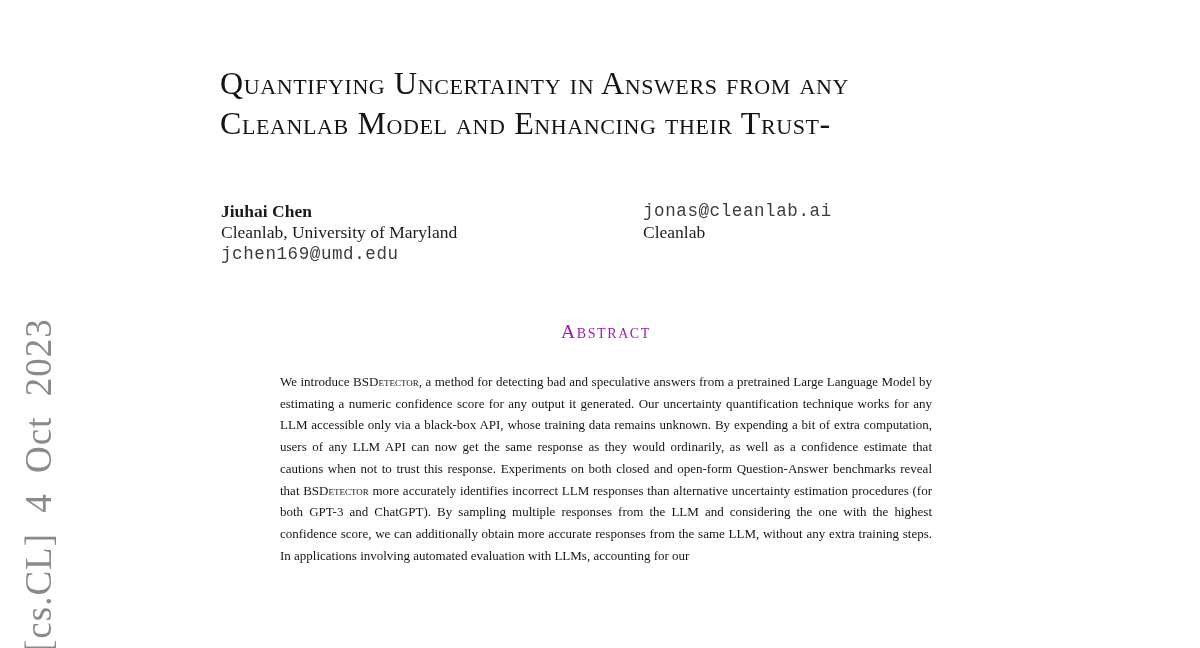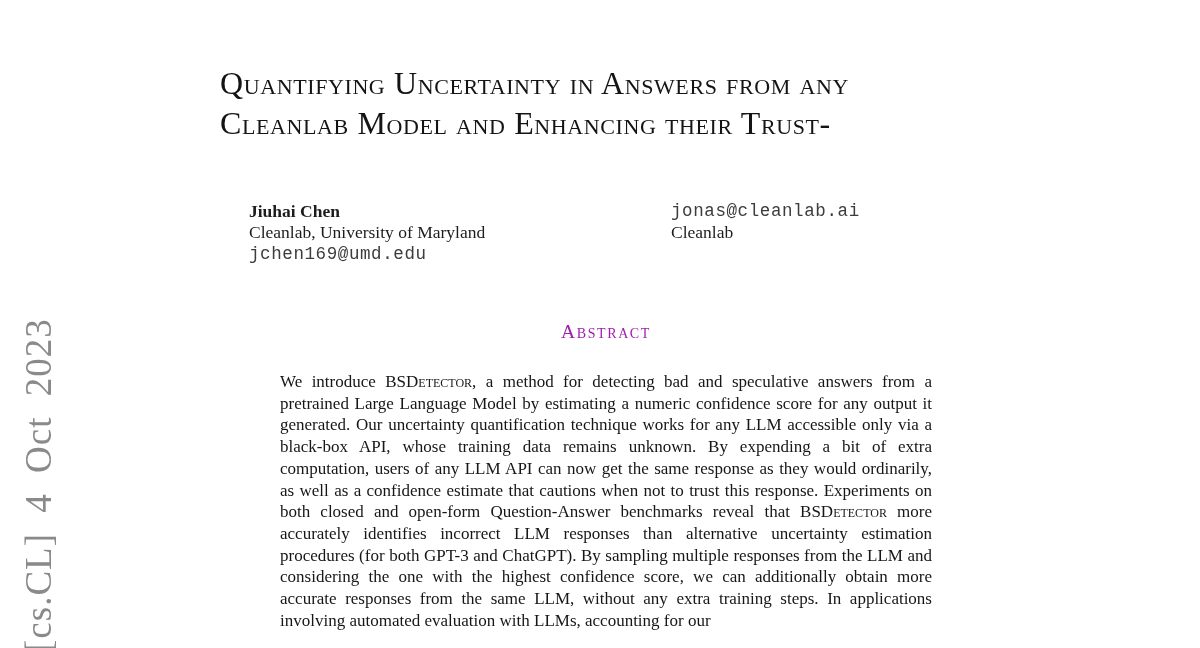--- a/index.html
+++ b/index.html
@@ -50,21 +50,21 @@
     font-weight: normal;
     margin-left: 12px;
   }
 
   .authors {
     position: absolute;
     left: 221px;
     top: 201px;
     display: flex;
   }
-  .author-col-1 { width: 422px; margin-left: 28px; }
+  .author-col-1 { width: 422px; }
   .author-col .line {
     font-size: 17.5px;
     line-height: 21.3px;
   }
   .author-name { font-weight: bold; }
   .author-email {
     font-family: Liberation Mono, monospace;
     font-size: 16px;
     letter-spacing: 0.6px;
     color: #3c3c3c;
@@ -80,21 +80,21 @@
     font-size: 19.5px;
     letter-spacing: 1.6px;
     color: #a21caf;
   }
 
   .abstract-body {
     position: absolute;
     left: 280px;
     top: 371px;
     width: 652px;
-    font-size: 17px;
+    font-size: 13px;
     line-height: 21.7px;
     text-align: justify;
     color: #161616;
   }
   .sc-term { font-variant: small-caps; }
 </style>
 </head>
 <body>
 
 <div class="page">

